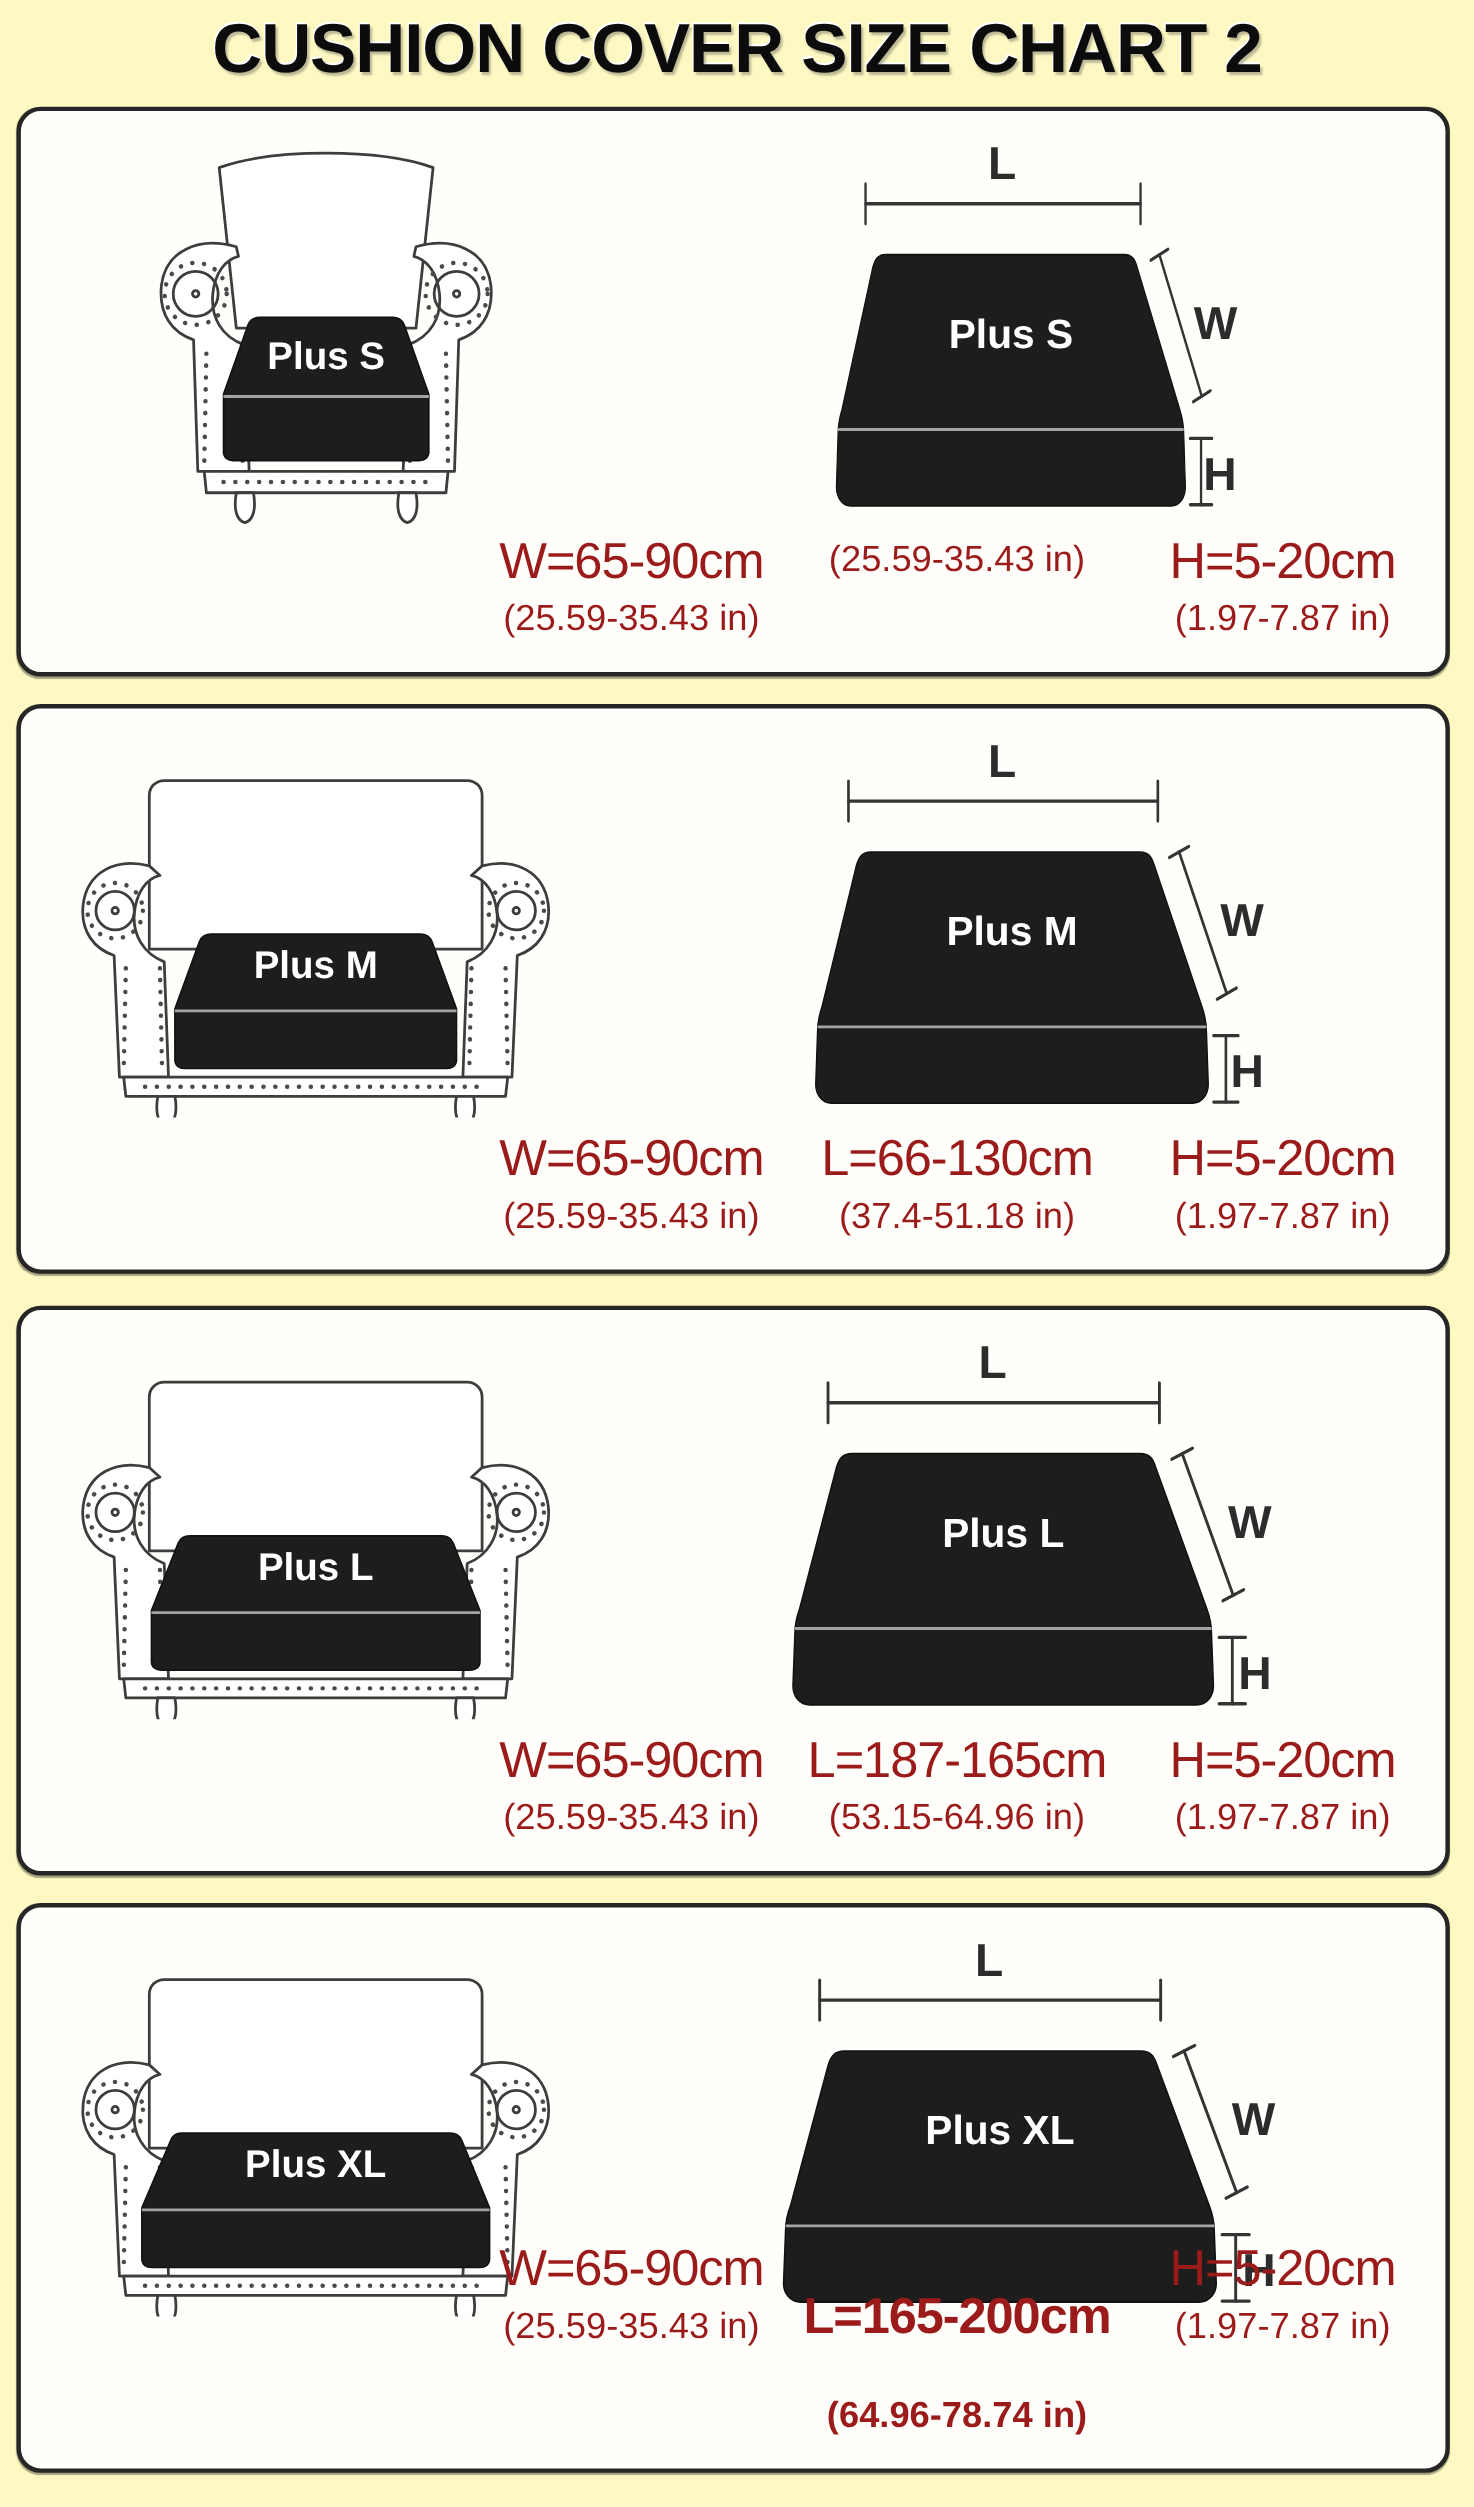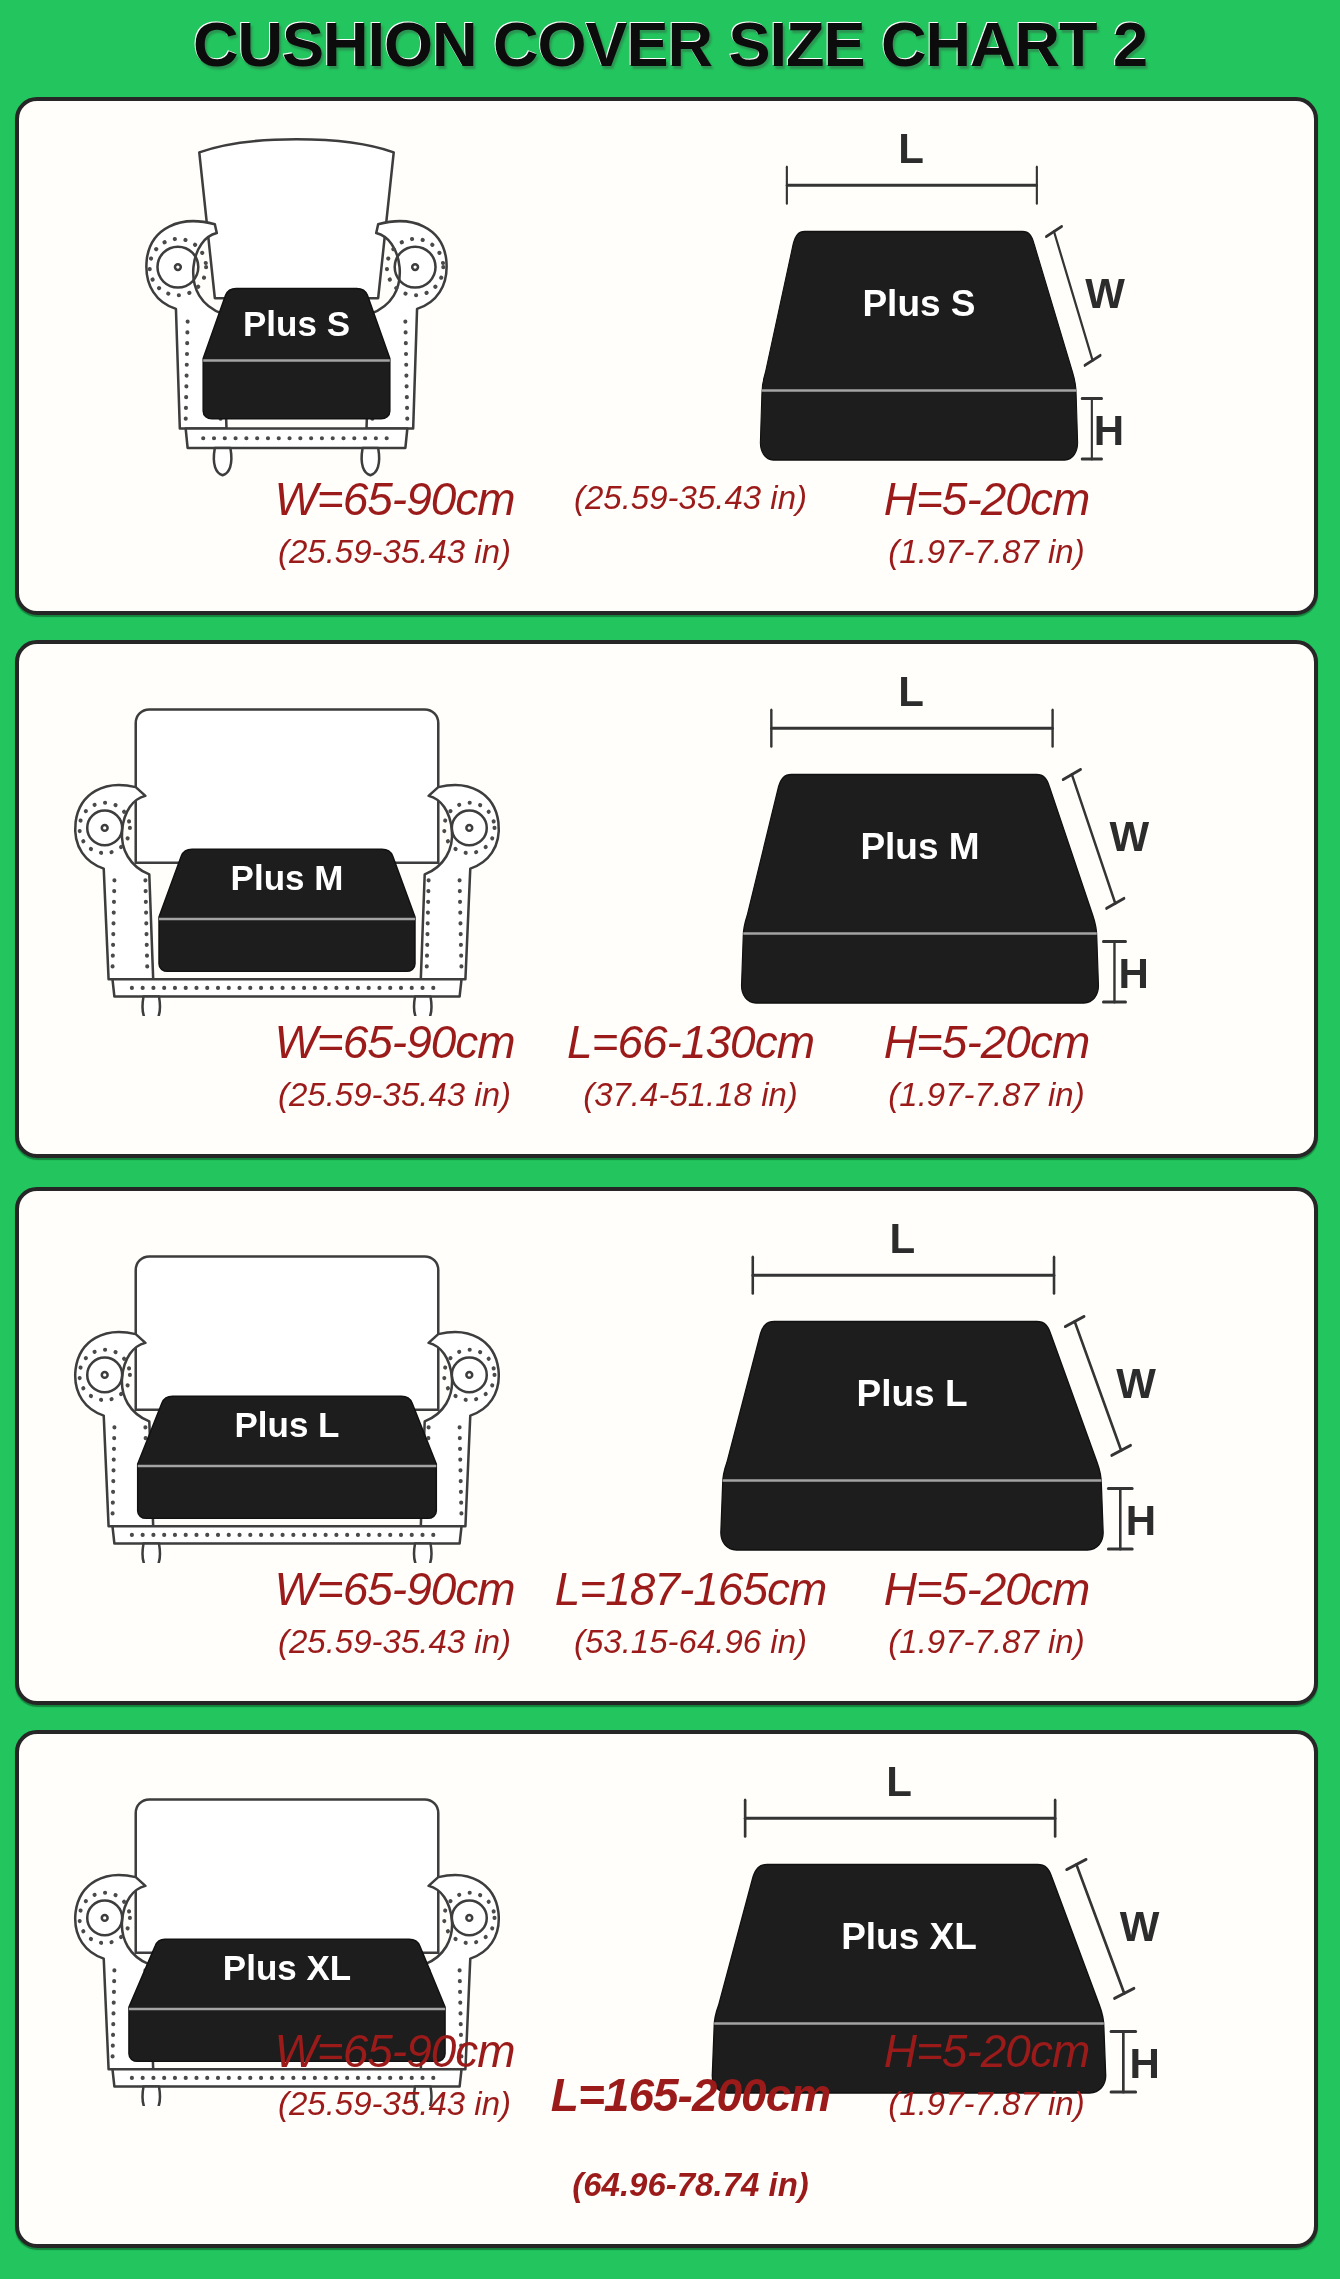--- a/index.html
+++ b/index.html
@@ -1,19 +1,19 @@
 <!DOCTYPE html>
 <html><head>
 <meta charset="utf-8">
 <style>
   html,body{margin:0;padding:0;background:#ffffff;}
   .page{
     position:relative;
     width:1340px;height:2279px;
-    background:#22c55e;
+    background:#fef9c3;
     font-family:"Liberation Sans", sans-serif;
     overflow:hidden;
   }
   .page-title{
     margin:0;
     padding-top:8px;
     text-align:center;
     font-size:63px;
     font-weight:700;
     letter-spacing:-1px;
@@ -74,24 +74,23 @@
     position:absolute;
     color:#2c2c2c;font-weight:700;font-size:42px;
     transform:translate(-50%,-50%);
     white-space:nowrap;
   }
   .dim-letter.l{left:48%;top:4px;}
   .dim-letter.w{left:96.5%;top:45%;}
   .dim-letter.h{left:97.5%;top:86%;}
 
   .measures{
-    position:absolute;left:0;right:0;bottom:40px;
-    display:flex;justify-content:center;
+    position:absolute;left:0;right:0;bottom:30px;
+    display:flex;justify-content:flex-end;
     margin-left:48px;
-    font-style:italic;
   }
   .measure{width:296px;text-align:center;}
   .measure .cm{
     color:#9b1b1a;font-size:46px;font-weight:400;letter-spacing:-1px;white-space:nowrap;
   }
   .measure .in{
     color:#9b1b1a;font-size:33px;font-weight:400;margin-top:7px;white-space:nowrap;
   }
   .p4 .measure.m-l .cm,.p4 .measure.m-l .in{font-weight:700;margin-top:44px;}
 </style>

